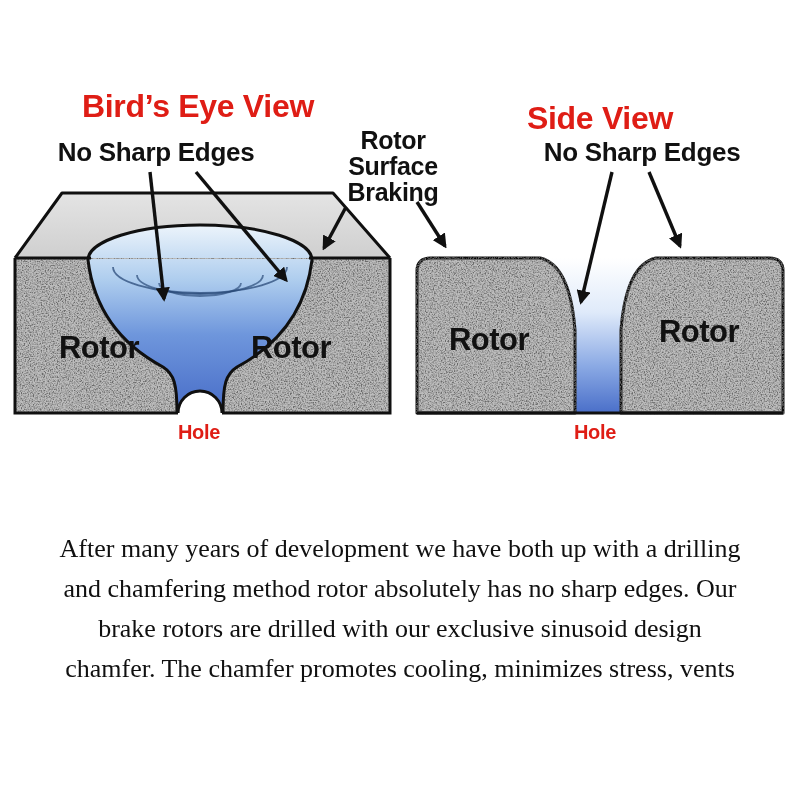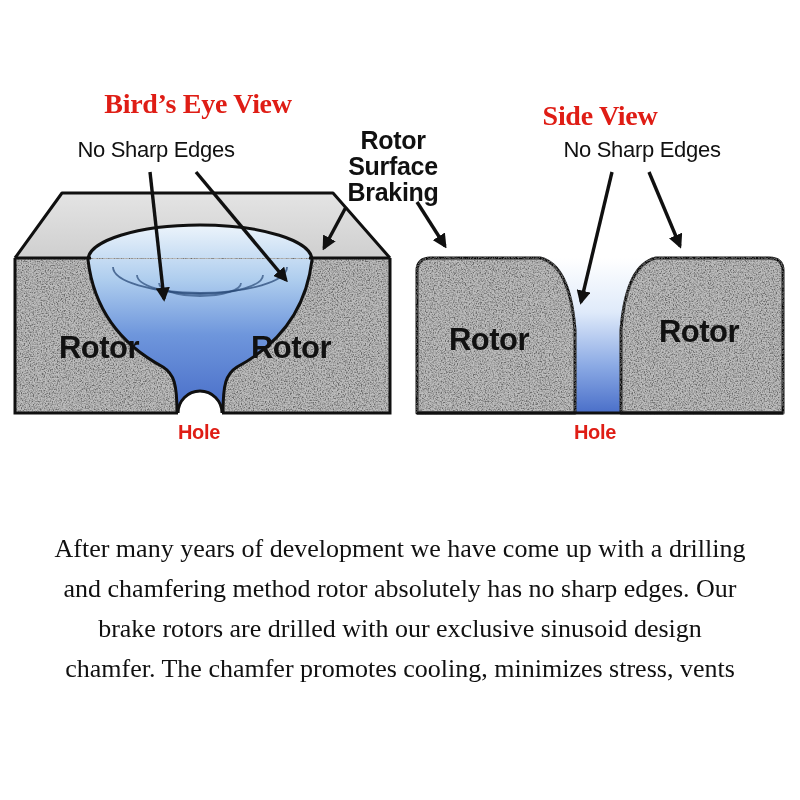--- a/index.html
+++ b/index.html
@@ -11,25 +11,25 @@
     position:relative;
     width:800px;height:800px;
     background:#ffffff;
     overflow:hidden;
     font-family:"Liberation Sans", sans-serif;
   }
   #diagram-svg{position:absolute;left:0;top:0;}
   .lbl{position:absolute;text-align:center;white-space:nowrap;}
   .h-red{
     color:var(--accent-red);
-    font-weight:700;font-size:28px;letter-spacing:-0.3px;font-family:Liberation Serif, serif;
+    font-weight:700;font-size:32px;letter-spacing:-0.3px;
   }
   .h-black{
     color:var(--text-black);
-    font-weight:400;font-size:22px;letter-spacing:-0.3px;
+    font-weight:700;font-size:26px;letter-spacing:-0.3px;
   }
   .callout{
     color:var(--text-black);
     font-weight:700;font-size:25px;line-height:26px;letter-spacing:-0.3px;
   }
   .rotor{
     color:var(--text-black);
     font-weight:700;font-size:31px;letter-spacing:-0.5px;
   }
   .hole{
@@ -132,19 +132,19 @@
 
   <div class="lbl rotor" style="left:44px;  top:330px; width:110px;">Rotor</div>
   <div class="lbl rotor" style="left:236px; top:330px; width:110px;">Rotor</div>
   <div class="lbl rotor" style="left:434px; top:322px; width:110px;">Rotor</div>
   <div class="lbl rotor" style="left:644px; top:314px; width:110px;">Rotor</div>
 
   <div class="lbl hole" style="left:149px; top:421px; width:100px;">Hole</div>
   <div class="lbl hole" style="left:545px; top:421px; width:100px;">Hole</div>
 
   <div id="body-text">
-    <div class="pline">After many years of development we have come up with a drilling</div>
+    <div class="pline">After many years of development we have both up with a drilling</div>
     <div class="pline">and chamfering method rotor absolutely has no sharp edges.  Our</div>
     <div class="pline">brake rotors are drilled with our exclusive sinusoid design</div>
     <div class="pline">chamfer. The chamfer promotes cooling, minimizes stress, vents</div>
   </div>
 
 </div>
 
 </body></html>

